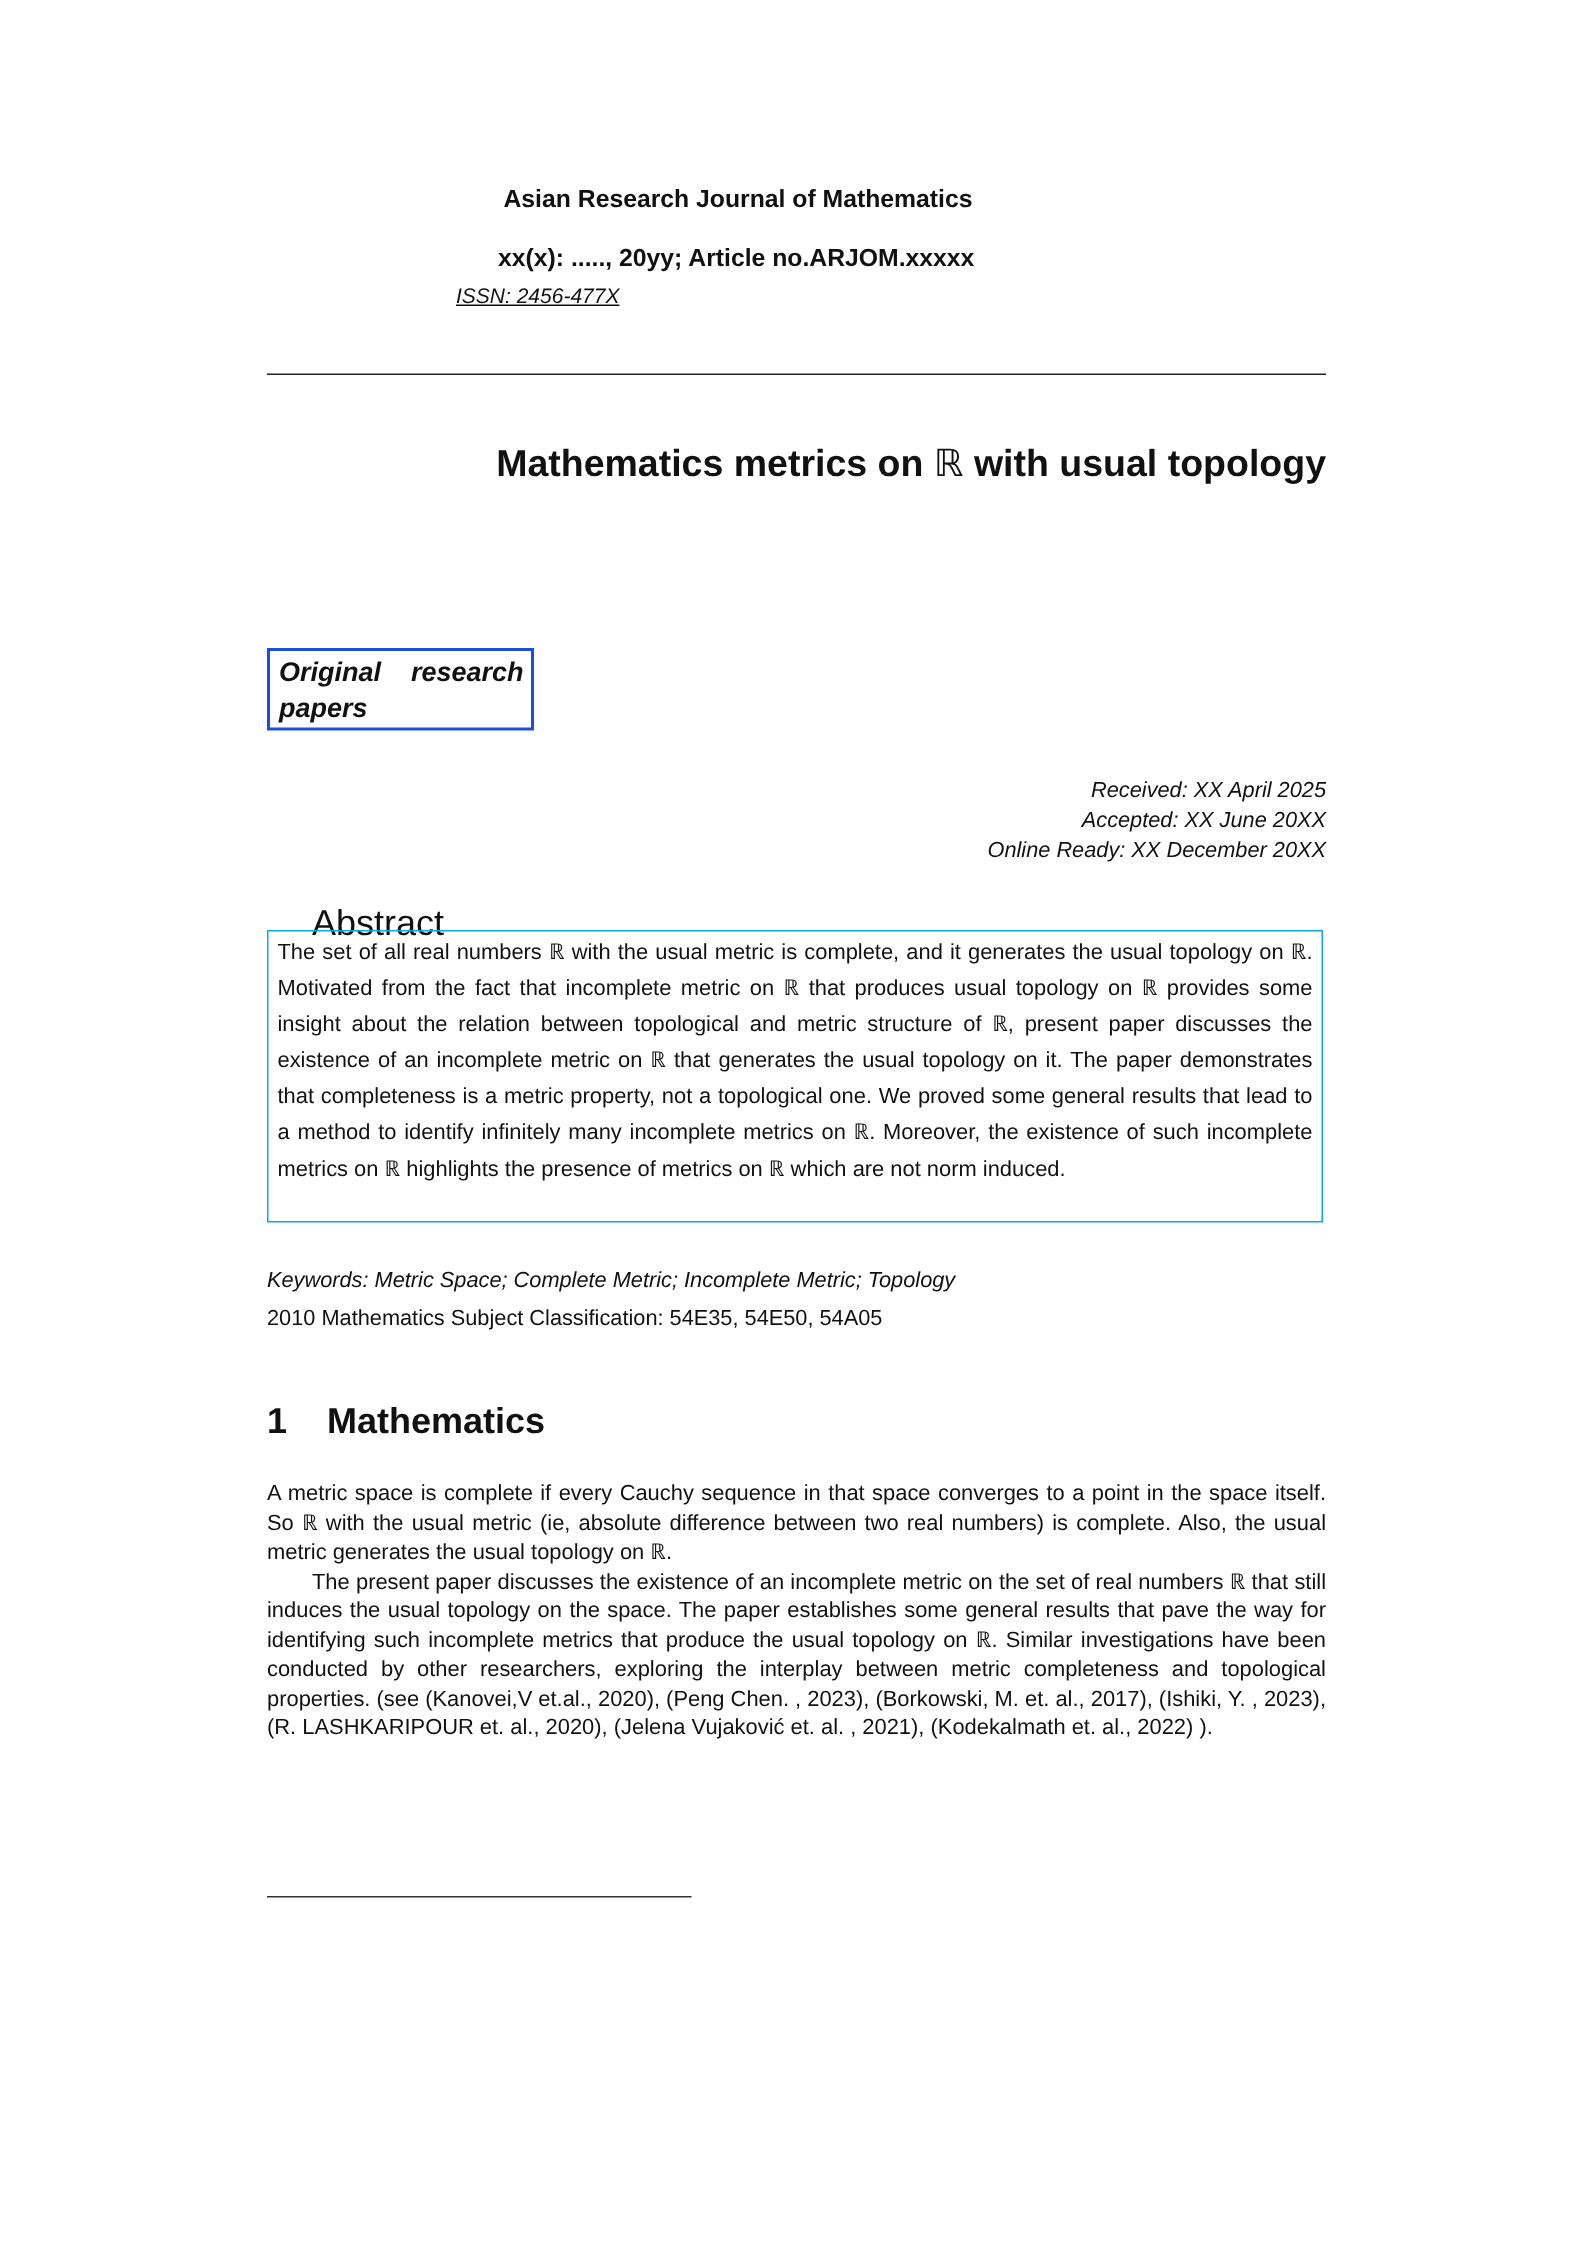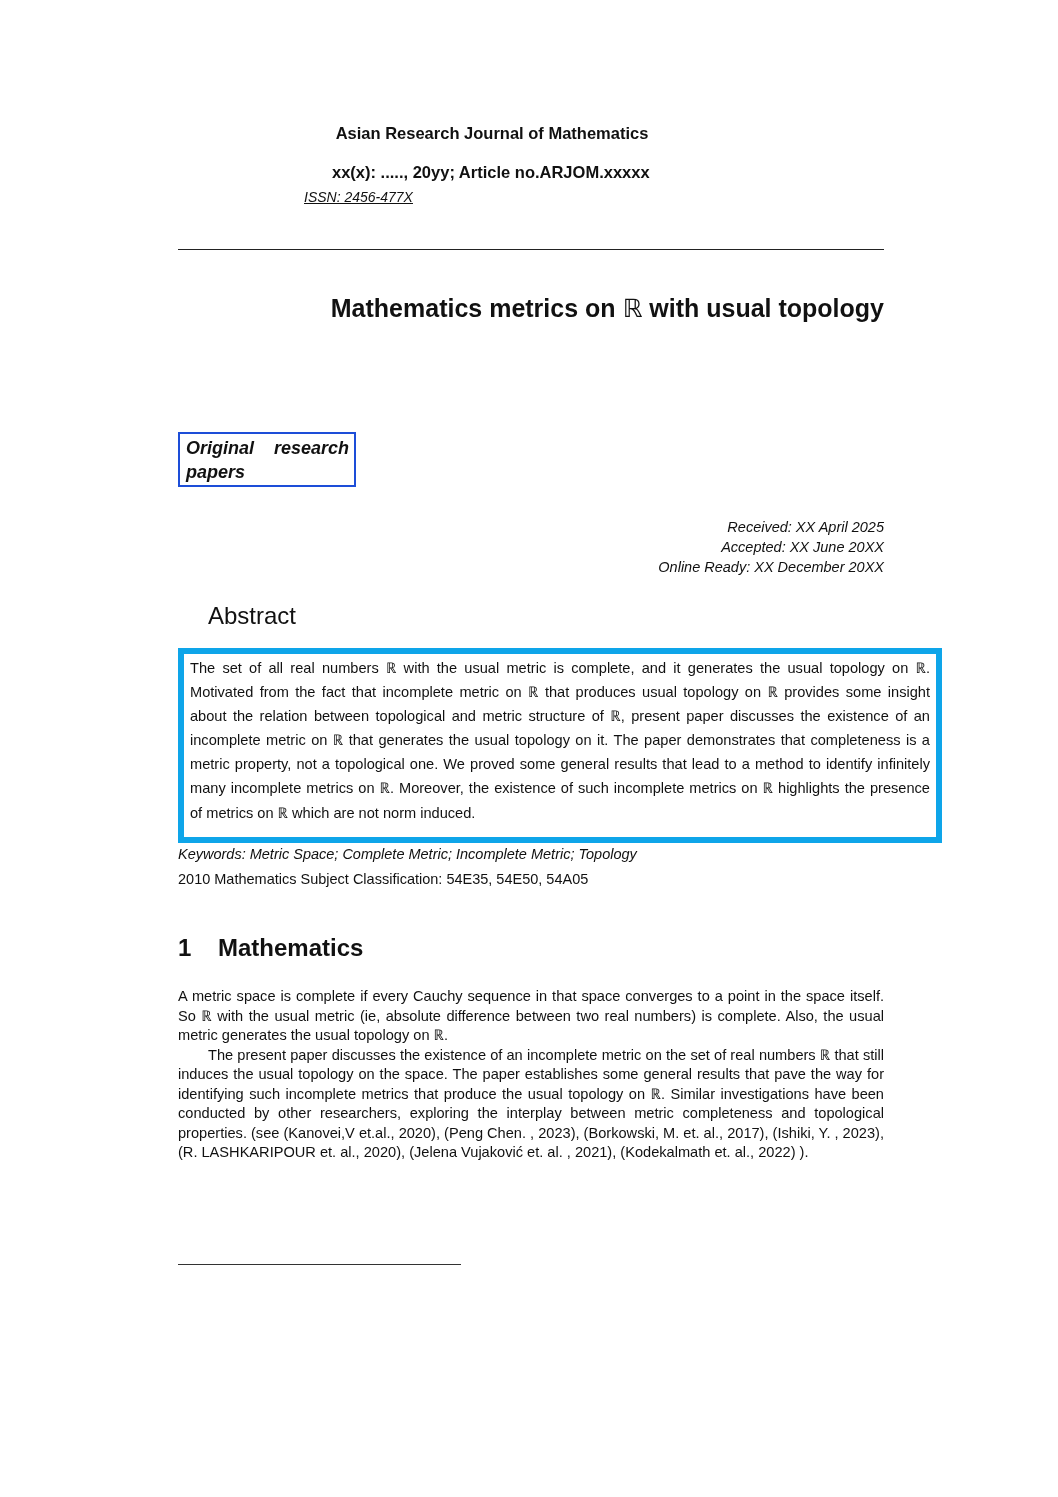--- a/index.html
+++ b/index.html
@@ -66,22 +66,22 @@
       font-style: italic;
       font-size: 14.5px;
       line-height: 20px;
     }
     .abstract-heading {
       left: 208px; top: 602px;
       font-weight: normal;
       font-size: 24px;
     }
     .abstract-box {
-      left: 178px; top: 648px; width: 764px; height: 195px;
-      border: 6px solid #0ea5e9;
+      left: 178px; top: 620px; width: 704px; height: 195px;
+      border: 1px solid #0ea5e9;
       box-sizing: border-box;
       padding: 2px 6px 0 6px;
       font-size: 14.6px;
       line-height: 24.1px;
       text-align: justify;
     }
     .keywords {
       left: 178px; top: 846px;
       font-style: italic;
       font-size: 14.5px;

